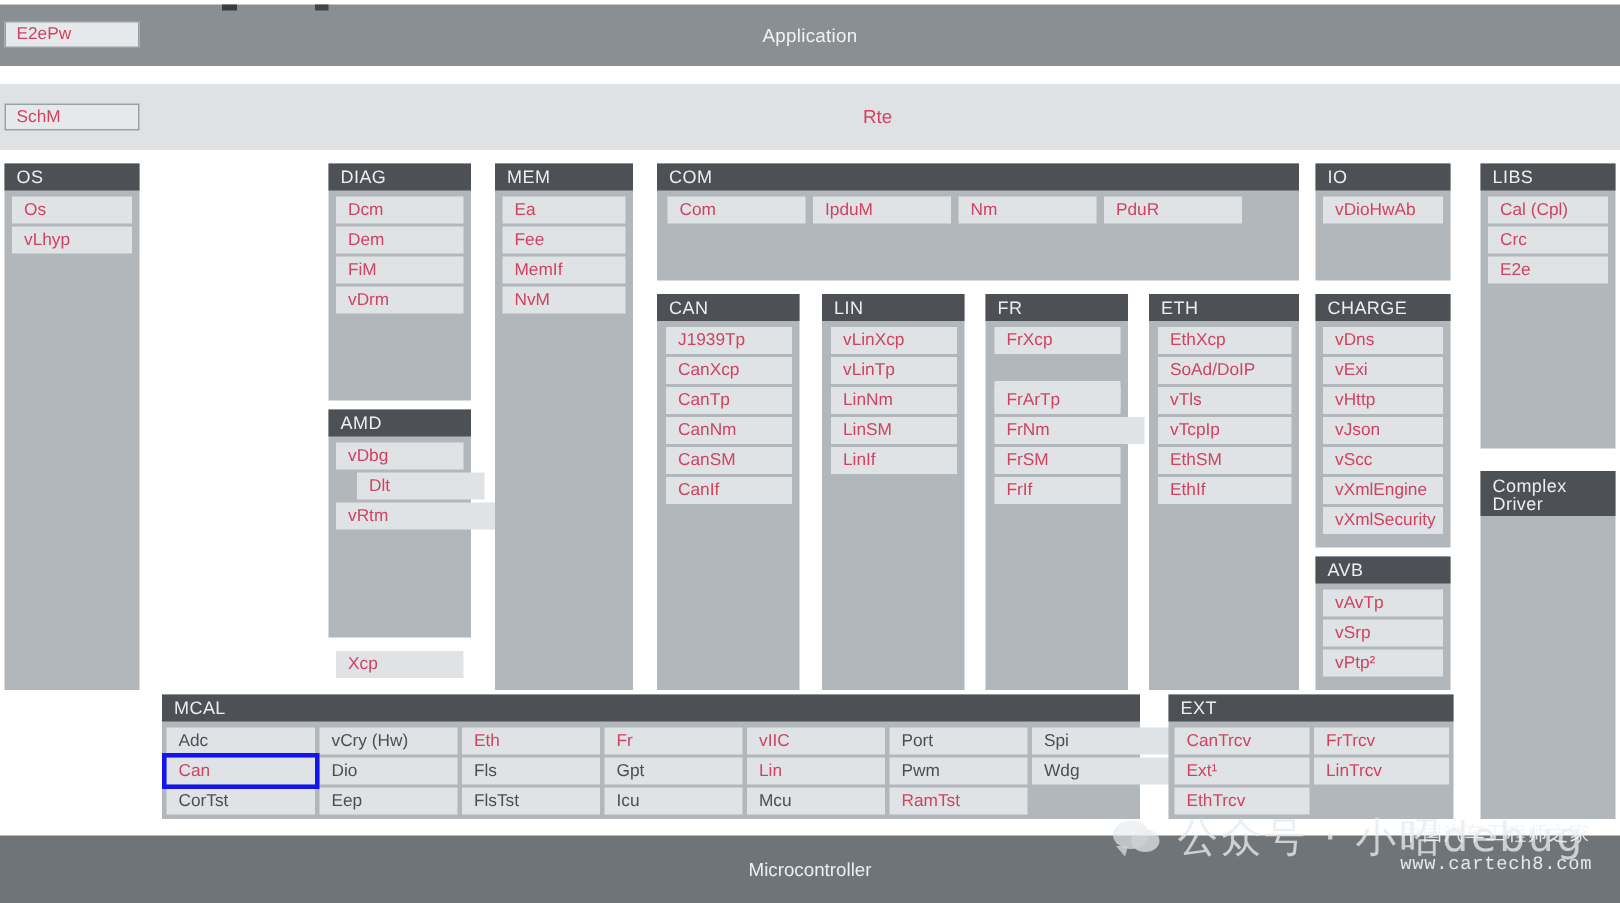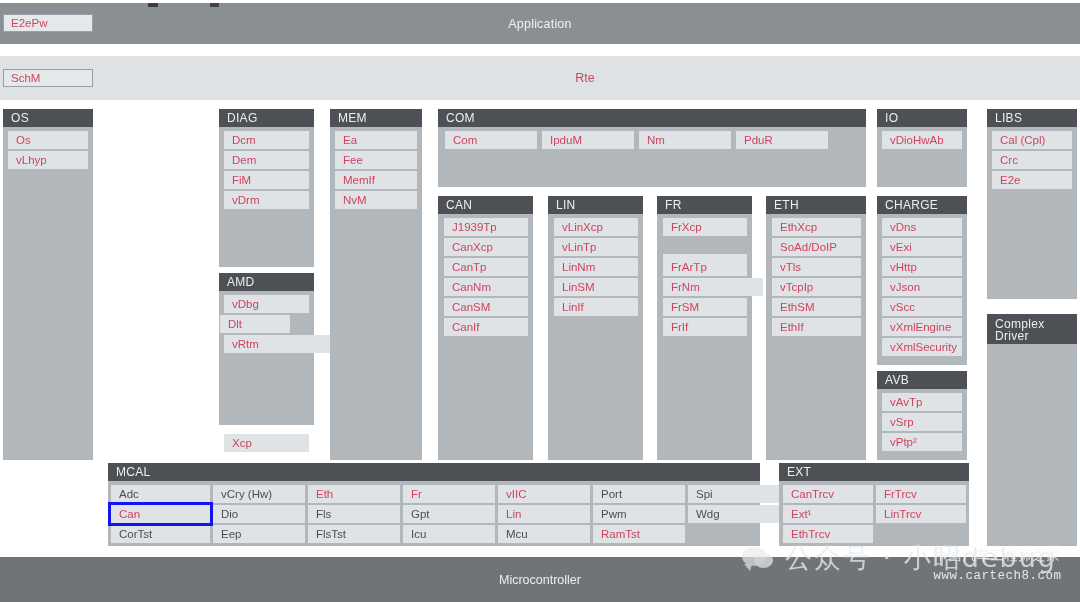--- a/index.html
+++ b/index.html
@@ -164,21 +164,21 @@
       <div class="mod" style="left:5px;top:24px;width:85px;">Dem</div>
       <div class="mod" style="left:5px;top:44px;width:85px;">FiM</div>
       <div class="mod" style="left:5px;top:64px;width:85px;">vDrm</div>
     </div>
   </div>
 
   <div class="abs panel" style="left:219px;top:273px;width:95px;height:152px;">
     <div class="panel-hd">AMD</div>
     <div class="panel-body">
       <div class="mod" style="left:5px;top:4px;width:85px;">vDbg</div>
-      <div class="mod" style="left:1px;top:24px;width:70px;">Dlt</div>
+      <div class="mod" style="left:19px;top:24px;width:85px;">Dlt</div>
       <div class="mod" style="left:5px;top:44px;width:108px;">vRtm</div>
     </div>
   </div>
 
   <div class="mod abs" style="left:224px;top:434px;width:85px;">Xcp</div>
 
   <div class="abs panel" style="left:330px;top:109px;width:92px;height:351px;">
     <div class="panel-hd">MEM</div>
     <div class="panel-body">
       <div class="mod" style="left:5px;top:4px;width:82px;">Ea</div>

